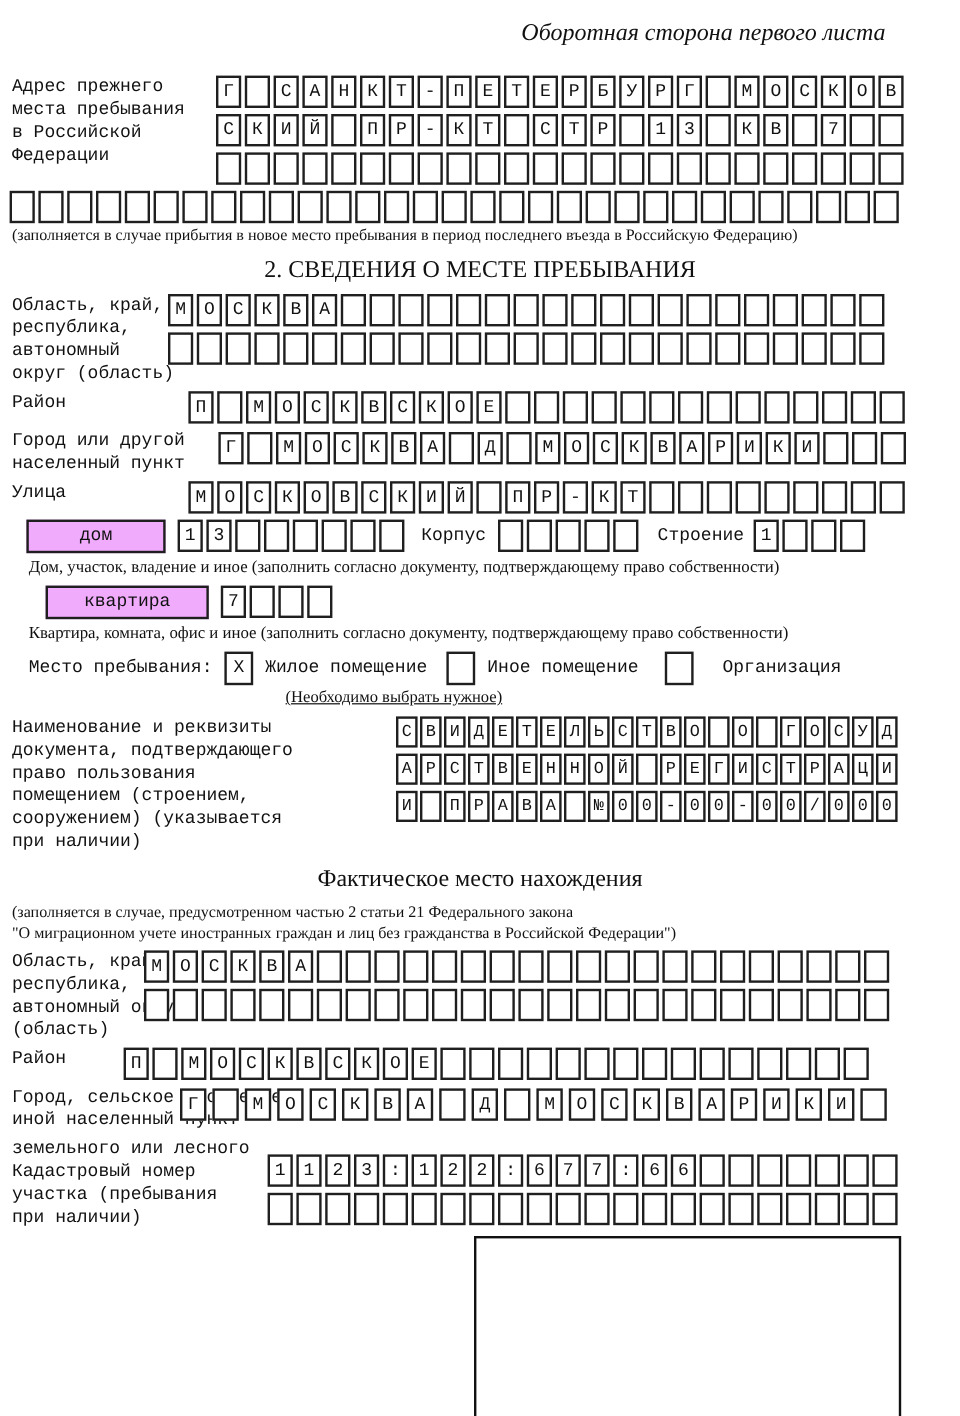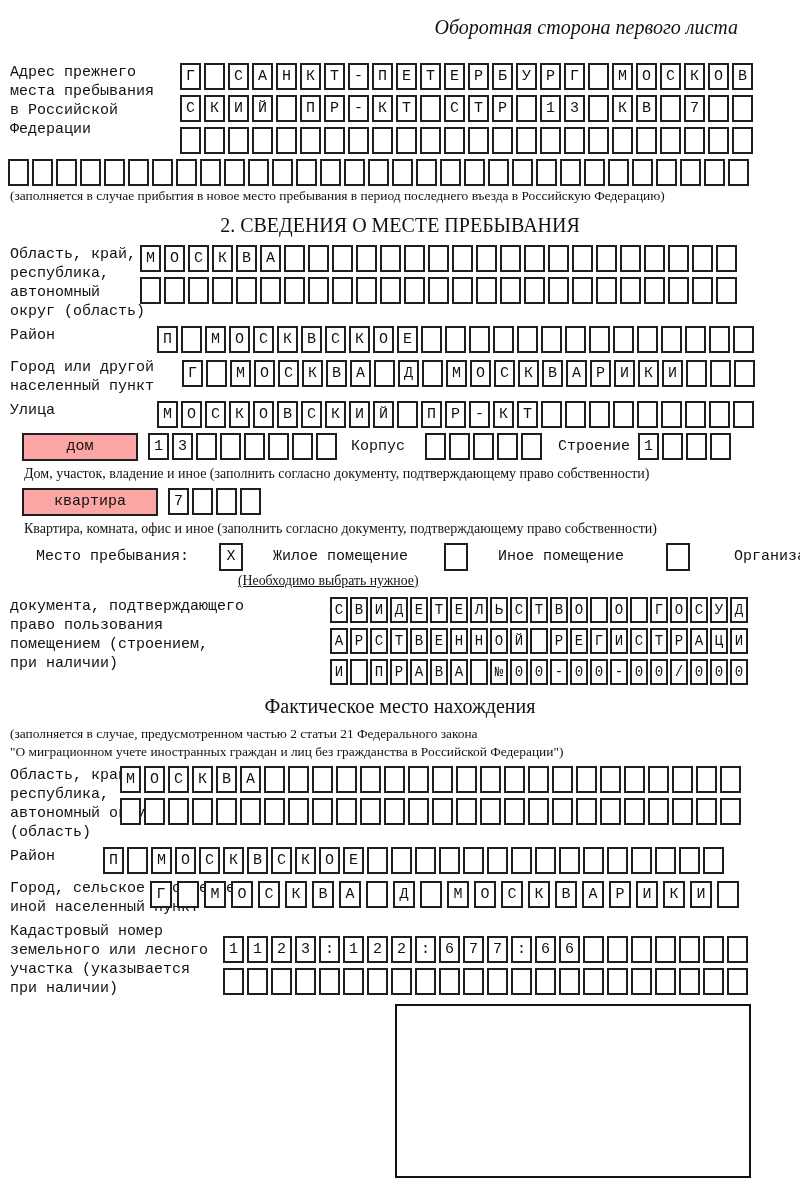--- a/index.html
+++ b/index.html
@@ -23,21 +23,21 @@
   }
   .cells.sm{gap:2px;}
   .cells.sm .cell{width:14px;height:22px;font-size:14px;line-height:22px;}
   .cells.lg{gap:5px;}
   .cells.lg .cell{width:18px;}
   .note{font-size:13.4px;text-align:left;margin:2px 0 6px 0;}
   .note-left{font-size:14px;text-align:left;margin:1px 0 6px 14px;}
   .title{font-weight:normal;font-size:20px;text-align:center;margin:10px 0 8px 0;}
   .widebox{
     flex:none;border:2px solid #1f1f1f;height:24px;line-height:24px;
-    text-align:center;font-size:15px;background:#fca5a5;
+    text-align:center;font-size:15px;background:#f0abfc;
   }
   .inline-lbl{font-size:15px;line-height:27px;flex:none;}
   .checkbox{
     flex:none;width:20px;height:24px;border:2px solid #1f1f1f;
     font-size:15px;line-height:24px;text-align:center;background:#fff;
   }
   .mesto-note{font-size:13.8px;margin:0 0 8px 228px;text-decoration:underline;}
   .stamp-box{margin:6px 0 0 385px;width:352px;height:170px;border:2px solid #111;background:#fff;}
   .mt2{margin-top:2px;}
 </style>
@@ -336,65 +336,67 @@
   <div class="cells">
       <span class="cell">1</span>
       <span class="cell">3</span>
       <span class="cell"></span>
       <span class="cell"></span>
       <span class="cell"></span>
       <span class="cell"></span>
       <span class="cell"></span>
       <span class="cell"></span>
     </div>
-  <div class="inline-lbl" style="margin:0 20px 0 14px;">Корпус</div>
+  <div class="inline-lbl" style="margin:0 10px 0 14px;">Корпус</div>
   <div class="cells">
       <span class="cell"></span>
       <span class="cell"></span>
       <span class="cell"></span>
       <span class="cell"></span>
       <span class="cell"></span>
     </div>
   <div class="inline-lbl" style="margin:0 8px 0 16px;">Строение</div>
   <div class="cells">
       <span class="cell">1</span>
       <span class="cell"></span>
       <span class="cell"></span>
       <span class="cell"></span>
     </div>
 </div>
 <div class="note-left">Дом, участок, владение и иное (заполнить согласно документу, подтверждающему право собственности)</div>
 
-<div class="row" style="margin-left:12px;">
+<div class="row" style="margin-left:28px;">
   <div class="widebox" style="width:132px;margin-right:10px;">квартира</div>
   <div class="cells">
       <span class="cell">7</span>
       <span class="cell"></span>
       <span class="cell"></span>
       <span class="cell"></span>
     </div>
 </div>
 <div class="note-left">Квартира, комната, офис и иное (заполнить согласно документу, подтверждающему право собственности)</div>
 
-<div class="row" style="margin-left:26px;margin-bottom:2px;gap:20px;">
+<div class="row" style="margin-left:14px;margin-bottom:2px;">
   <div class="inline-lbl">Место пребывания:</div>
   <div class="checkbox" style="margin:0 10px;">X</div>
   <div class="inline-lbl">Жилое помещение</div>
   <div class="checkbox" style="margin:0 10px 0 16px;"></div>
   <div class="inline-lbl">Иное помещение</div>
   <div class="checkbox" style="margin:0 24px 0 22px;"></div>
   <div class="inline-lbl">Организация</div>
 </div>
 <div class="mesto-note">(Необходимо выбрать нужное)</div>
 
 <div class="row">
   <div class="label w320">
+    <div>Наименование и реквизиты</div>
     <div>документа, подтверждающего</div>
     <div>право пользования</div>
     <div>помещением (строением,</div>
+    <div>сооружением) (указывается</div>
     <div>при наличии)</div>
   </div>
   <div class="stack">
     <div class="cells sm">
         <span class="cell">С</span>
         <span class="cell">В</span>
         <span class="cell">И</span>
         <span class="cell">Д</span>
         <span class="cell">Е</span>
         <span class="cell">Т</span>
@@ -592,23 +594,23 @@
       <span class="cell">Р</span>
       <span class="cell">И</span>
       <span class="cell">К</span>
       <span class="cell">И</span>
       <span class="cell"></span>
     </div>
 </div>
 
 <div class="row">
   <div class="label w213">
+    <div>земельного или лесного</div>
     <div>Кадастровый номер</div>
-    <div>земельного или лесного</div>
-    <div>участка (указывается</div>
+    <div>участка (пребывания</div>
     <div>при наличии)</div>
   </div>
   <div class="stack" style="padding-top:14px;">
     <div class="cells">
         <span class="cell">1</span>
         <span class="cell">1</span>
         <span class="cell">2</span>
         <span class="cell">3</span>
         <span class="cell">:</span>
         <span class="cell">1</span>

